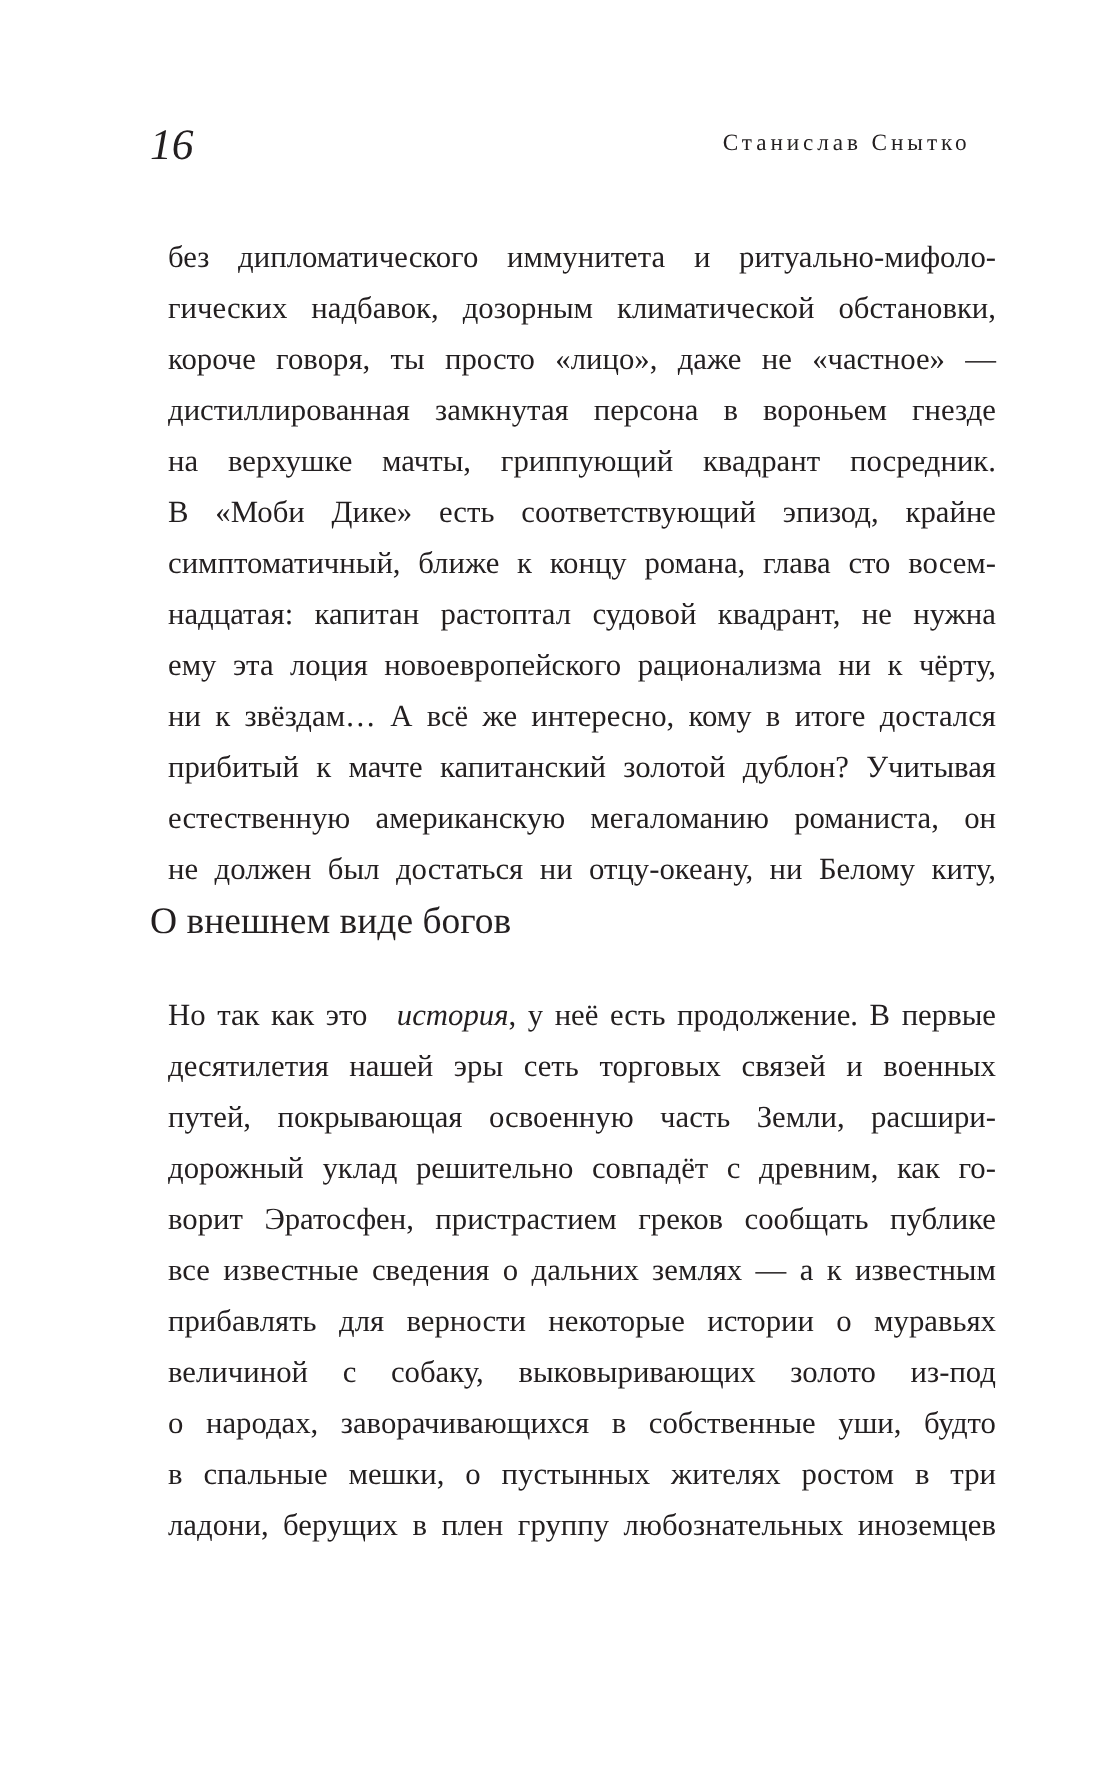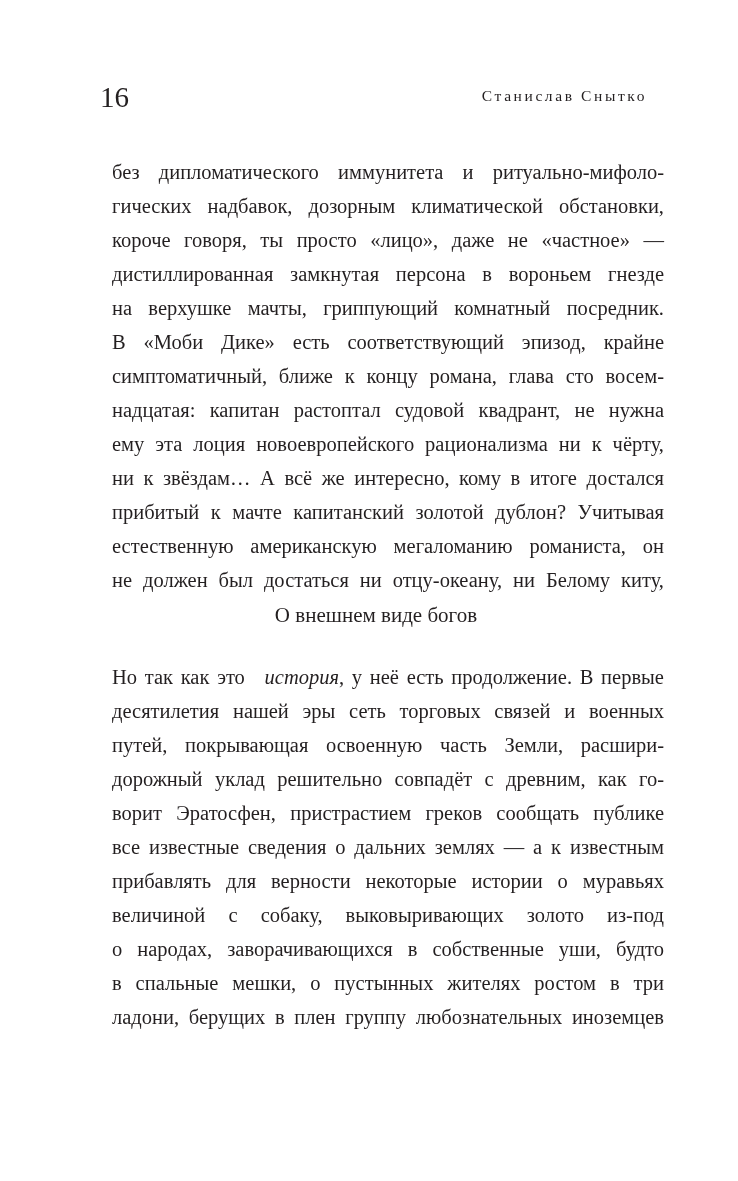--- a/index.html
+++ b/index.html
@@ -1,42 +1,42 @@
 <!DOCTYPE html>
 <html><head>
   <meta charset="utf-8">
   <style>
     html, body { margin: 0; padding: 0; background: #ffffff; }
     body { width: 738px; height: 1181px; position: relative; overflow: hidden;
            font-family: "Liberation Serif", "DejaVu Serif", serif; color: #231f20; }
-    .page-number { position: absolute; left: 100px; top: 80px; font-size: 29px; line-height: 34px; }
+    .page-number { position: absolute; left: 100px; top: 80px; font-size: 29px; line-height: 34px; font-style: italic; }
     .running-head { position: absolute; right: 91px; top: 86px; font-size: 15.5px; letter-spacing: 2.6px; line-height: 20px; }
     .para { position: absolute; left: 112px; width: 552px; }
     .line { display: block; height: 34px; line-height: 34px; font-size: 20.5px; white-space: nowrap;
             text-align: justify; text-align-last: justify; }
     .line.last { text-align-last: left; }
     .line i { font-style: italic; margin-left: 12px; }
     .p1 { top: 155px; }
-    .heading { position: absolute; left: 100px; width: 552px; top: 598px; text-align: center;
-               font-size: 21px; line-height: 34px; }
+    .heading { position: absolute; left: 100px; width: 552px; top: 598px; 
+               font-size: 25px; line-height: 34px; }
     .p2 { top: 660px; }
   </style>
 </head>
 <body>
 
 <div>
   <div class="page-number">16</div>
   <div class="running-head">Станислав Снытко</div>
 
   <div class="para p1">
     <span class="line">без дипломатического иммунитета и ритуально-мифоло-</span>
     <span class="line">гических надбавок, дозорным климатической обстановки,</span>
     <span class="line">короче говоря, ты просто «лицо», даже не «частное» —</span>
     <span class="line">дистиллированная замкнутая персона в вороньем гнезде</span>
-    <span class="line">на верхушке мачты, гриппующий комнатный посредник.</span>
+    <span class="line">на верхушке мачты, гриппующий квадрант посредник.</span>
     <span class="line">В «Моби Дике» есть соответствующий эпизод, крайне</span>
     <span class="line">симптоматичный, ближе к концу романа, глава сто восем-</span>
     <span class="line">надцатая: капитан растоптал судовой квадрант, не нужна</span>
     <span class="line">ему эта лоция новоевропейского рационализма ни к чёрту,</span>
     <span class="line">ни к звёздам… А всё же интересно, кому в итоге достался</span>
     <span class="line">прибитый к мачте капитанский золотой дублон? Учитывая</span>
     <span class="line">естественную американскую мегаломанию романиста, он</span>
     <span class="line">не должен был достаться ни отцу-океану, ни Белому киту,</span>
   </div>
 

